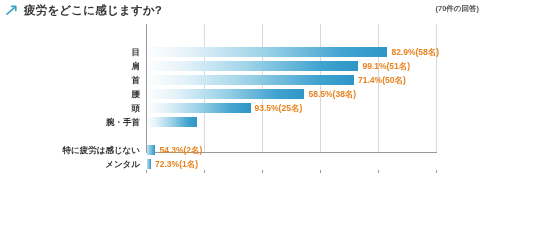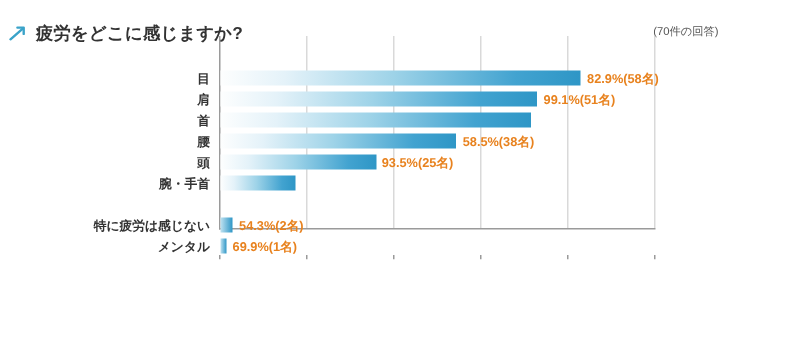--- a/index.html
+++ b/index.html
@@ -20,21 +20,21 @@
     position: relative;
     width: 536px;
     height: 173px;
     background: #ffffff;
   }
 
   
   .header {
     position: absolute;
     left: 0;
-    top: 12px;
+    top: 0;
     width: 486px;
     height: 22px;
     text-align: right;
   }
   .title-wrap {
     position: absolute;
     left: 6px;
     top: 3px;
     display: flex;
     align-items: center;
@@ -54,20 +54,21 @@
     letter-spacing: 0.2px;
     white-space: nowrap;
   }
   .respondents {
     position: absolute;
     right: 7px;
     top: 4px;
     font-size: 7.5px;
     color: #555555;
     white-space: nowrap;
+    font-weight: bold;
   }
 
   
   .chart {
     position: absolute;
     left: 0;
     top: 22px;
     width: 536px;
     height: 151px;
   }
@@ -218,20 +219,21 @@
           <div class="val-label" style="left: 391.41px;">82.9%(58名)</div>
         </div>
         <div class="row" style="top: 15px;">
           <div class="cat-label">肩</div>
           <div class="bar" style="width: 211.41px;"></div>
           <div class="val-label" style="left: 362.41px;">99.1%(51名)</div>
         </div>
         <div class="row" style="top: 29px;">
           <div class="cat-label">首</div>
           <div class="bar" style="width: 207.06px;"></div>
+          <div class="val-label" style="left: 358.06px;">71.4%(50名)</div>
         </div>
         <div class="row" style="top: 43px;">
           <div class="cat-label">腰</div>
           <div class="bar" style="width: 157.47px;"></div>
           <div class="val-label" style="left: 308.47px;">58.5%(38名)</div>
         </div>
         <div class="row" style="top: 57px;">
           <div class="cat-label">頭</div>
           <div class="bar" style="width: 103.53px;"></div>
           <div class="val-label" style="left: 254.53px;">93.5%(25名)</div>
@@ -241,21 +243,21 @@
           <div class="bar" style="width: 49.59px;"></div>
         </div>
         <div class="row" style="top: 99px;">
           <div class="cat-label">特に疲労は感じない</div>
           <div class="bar tiny" style="width: 8.41px;"></div>
           <div class="val-label" style="left: 159.41px;">54.3%(2名)</div>
         </div>
         <div class="row" style="top: 113px;">
           <div class="cat-label">メンタル</div>
           <div class="bar tiny" style="width: 4.06px;"></div>
-          <div class="val-label" style="left: 155.06px;">69.9%(1名)</div>
+          <div class="val-label" style="left: 155.06px;">72.3%(1名)</div>
         </div>
       </div>
     <div class="xticks" id="xticks">
         <div class="xtick-mark" style="left: 146px;"></div>
         <div class="xtick" style="left: 146px;">0</div>
         <div class="xtick-mark" style="left: 204px;"></div>
         <div class="xtick" style="left: 204px;">20</div>
         <div class="xtick-mark" style="left: 262px;"></div>
         <div class="xtick" style="left: 262px;">40</div>
         <div class="xtick-mark" style="left: 320px;"></div>

